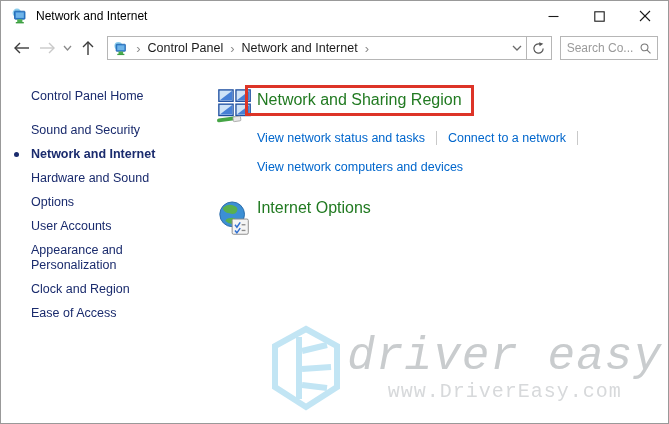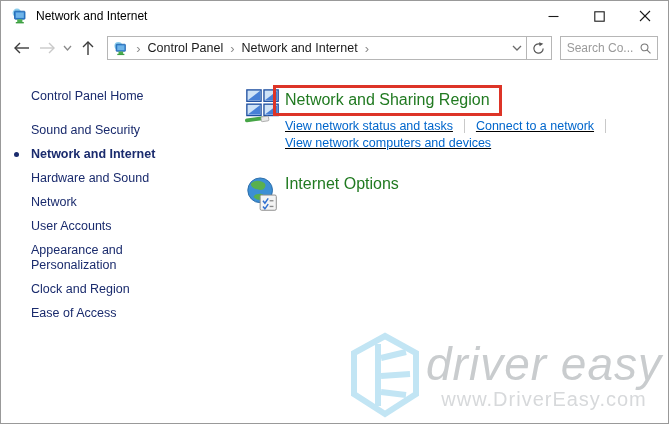--- a/index.html
+++ b/index.html
@@ -38,21 +38,21 @@
     margin-left:8px; height:24px; width:100px; border:1px solid #b6b6b6;
     display:flex; align-items:center; padding:0 6px; background:#fff;
   }
   .searchbox input {
     border:none; outline:none; width:100%; font-size:12px;
     font-family:"Liberation Sans", sans-serif; color:#444;
   }
   .searchbox input::placeholder { color:#9a9a9a; }
 
   
-  .content { display:flex; align-items:flex-start;gap:28px; }
+  .content { display:flex; align-items:flex-start; }
 
   .sidebar { width:215px; padding:24px 0 0 30px; flex:0 0 auto; }
   .side-item {
     font-size:12.5px; color:#1a2b6d; margin-bottom:9px; line-height:15px;
     position:relative; cursor:pointer; max-width:150px;
   }
   .side-item.home { margin-bottom:19px; }
   .side-item.active { font-weight:bold; }
   .side-item .bullet {
     position:absolute; left:-17px; top:5px; width:5px; height:5px;
@@ -63,28 +63,29 @@
   .section { display:flex; margin-bottom:24px; }
   .section-icon { width:38px; height:40px; margin:2px 3px 0 0; flex:0 0 auto; }
   .section-body { padding-top:0; }
   .section-title {
     font-size:16px; color:#217a21; text-decoration:none; display:inline-block;
     cursor:pointer; line-height:20px;
   }
   .redbox {
     display:inline-block; border:3px solid #dd3427; padding:2px 9px 3px 9px; margin-left:-12px;
   }
-  .links-row { display:flex; align-items:flex-end; margin-top:3px;text-decoration:underline; }
+  .links-row { display:flex; align-items:flex-end; margin-top:15px; }
   .tlink { font-size:12.5px; color:#0066cc; text-decoration:none; cursor:pointer; white-space:nowrap; }
   .vsep { width:1px; height:14px; background:#c9c9c9; margin:0 11px; }
 
   
   .watermark {
-    position:absolute; right:6px; bottom:5px; display:flex; align-items:center;
+    position:absolute; right:6px; bottom:12px; display:flex; align-items:center;
     pointer-events:none;
+    font-family:Liberation Mono, monospace;
   }
   .wm-text { display:flex; flex-direction:column; align-items:center; margin-left:4px; }
   .wm-brand {
     font-size:46px; font-style:italic; color:#c9ccce; line-height:48px;
     letter-spacing:1px; white-space:nowrap;
   }
   .wm-url { font-size:20px; color:#d7d9db; line-height:22px; margin-top:0; letter-spacing:1px; }
 </style>
 </head>
 <body>
@@ -179,21 +180,21 @@
 
 <div class="content">
 
   <div class="sidebar">
     <div class="side-item home">Control Panel Home</div>
     <div class="side-item">Sound and Security</div>
     <div class="side-item active">
       <span class="bullet"></span><span>Network and Internet</span>
     </div>
     <div class="side-item">Hardware and Sound</div>
-    <div class="side-item">Network</div>
+    <div class="side-item">Options</div>
     <div class="side-item">User Accounts</div>
     <div class="side-item">Appearance and Personalization</div>
     <div class="side-item">Clock and Region</div>
     <div class="side-item">Ease of Access</div>
   </div>
 
   <div class="main">
 
     <div class="section">
       <svg class="section-icon" viewBox="0 0 40 42">

